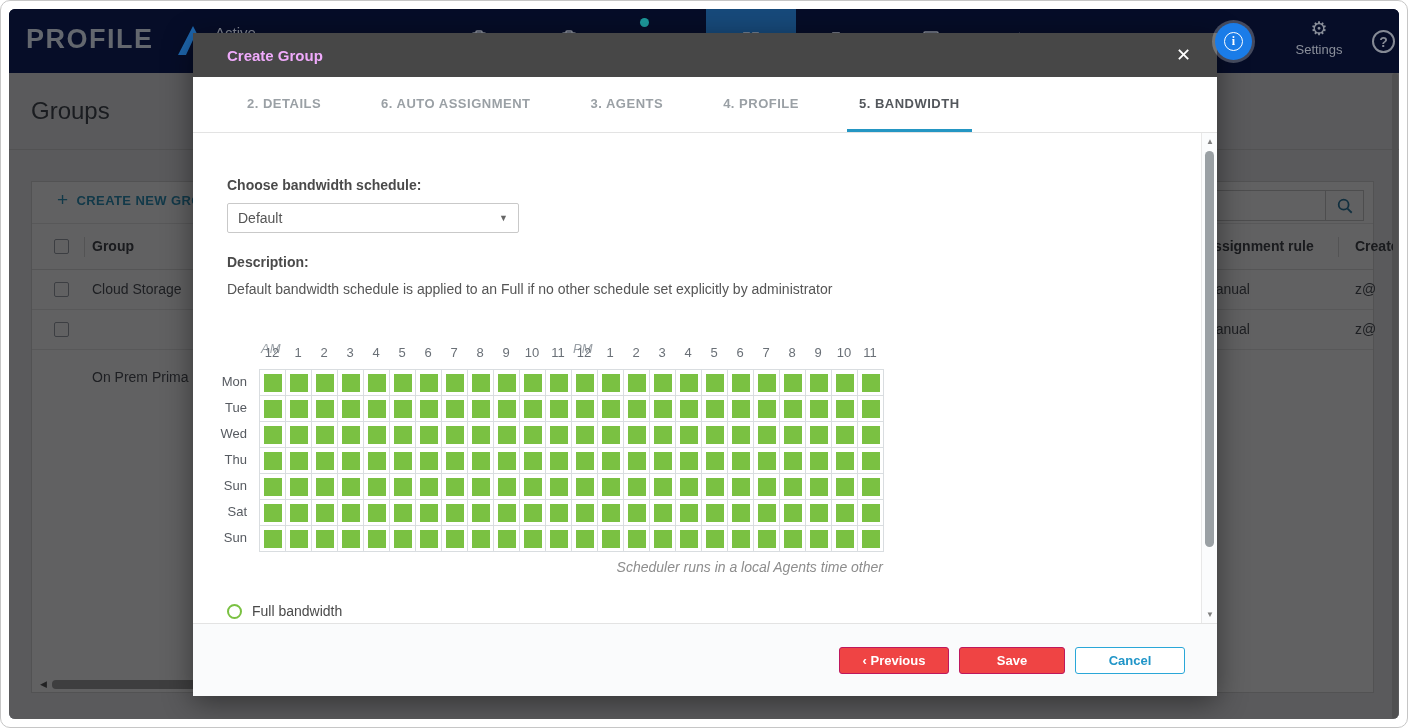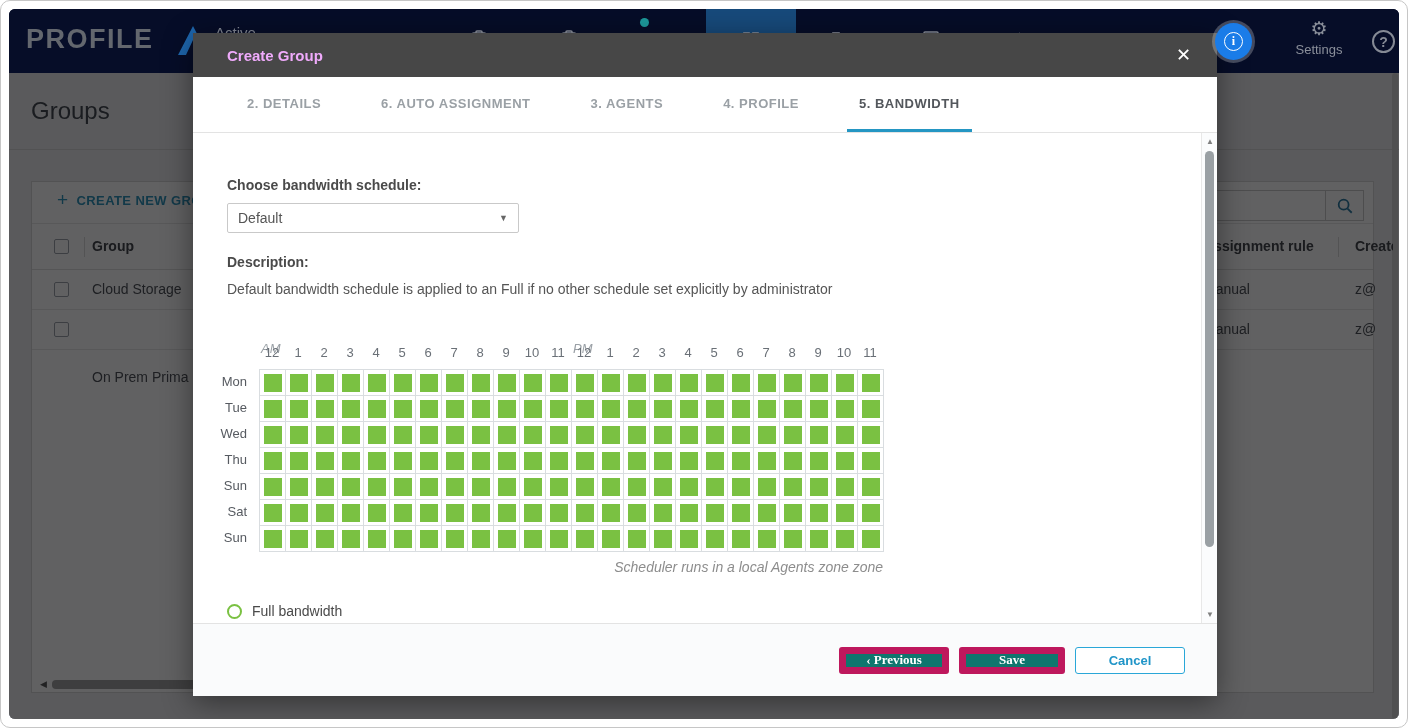--- a/index.html
+++ b/index.html
@@ -66,21 +66,21 @@
   .sched-cell span { width:18px; height:18px; background:#7ac142; display:block; }
   .tz-note { position:absolute; left:66px; top:426px; width:624px; text-align:right; font-size:14px; font-style:italic; color:#8d8d8d; }
   .radio-row { position:absolute; left:34px; top:470px; display:flex; align-items:center; gap:10px; font-size:14px; color:#4a4a4a; }
   .radio { width:15px; height:15px; border:2px solid #7ac142; border-radius:50%; background:#fff; }
   .mscroll { position:absolute; right:0; top:100px; width:16px; height:490px; background:#fbfcfd; border-left:1px solid #e8e8e8; z-index:5; }
   .mscroll .up,.mscroll .dn { position:absolute; left:0; width:16px; text-align:center; font-size:8px; color:#808080; }
   .mscroll .up { top:4px; } .mscroll .dn { bottom:4px; }
   .mscroll .thumb { position:absolute; left:3px; top:18px; width:9px; height:396px; background:#9aa0a4; border-radius:5px; }
   .modal-footer { position:absolute; left:0; bottom:0; right:0; height:73px; background:#fafbfc; border-top:1px solid #e3e3e3; display:flex; align-items:center; justify-content:flex-end; gap:10px; padding-right:32px; }
   .btn { height:27px; border-radius:3px; font-size:13px; font-weight:bold; display:flex; align-items:center; justify-content:center; font-family:"Liberation Sans", sans-serif; }
-  .btn-cyan { background:#0f766e; color:#fff; border:7px solid #be185d;font-family:Liberation Serif, serif; }
+  .btn-cyan { background:#ef4444; color:#fff; border:1px solid #be185d; }
   .btn-prev { width:110px; } .btn-save { width:106px; }
   .btn-cancel { width:110px; background:#fff; color:#2095c8; border:1px solid #2aa7d8; }
 
   
   .info-fab { position:absolute; left:1206px; top:14px; width:37px; height:37px; border-radius:50%; background:#1a7ce8; z-index:6; box-shadow:0 0 0 3px rgba(255,255,255,.25); display:flex; align-items:center; justify-content:center; }
   .info-fab .ring { width:19px; height:19px; border:1.5px solid #fff; border-radius:50%; color:#fff; font-size:12px; font-weight:bold; display:flex; align-items:center; justify-content:center; font-family:"Liberation Serif", serif; }
 </style>
 </head>
 <body>
 
@@ -771,21 +771,21 @@
               <span style="background: rgb(122, 193, 66);"></span>
             </div>
             <div class="sched-cell">
               <span style="background: rgb(122, 193, 66);"></span>
             </div>
             <div class="sched-cell">
               <span style="background: rgb(122, 193, 66);"></span>
             </div>
           </div>
 
-        <div class="tz-note">Scheduler runs in a local Agents zone zone</div>
+        <div class="tz-note">Scheduler runs in a local Agents time other</div>
 
         <div class="radio-row">
           <span class="radio"></span>
           <span>Full bandwidth</span>
         </div>
       </div>
 
       <div class="mscroll">
         <div class="up">▲</div>
         <div class="thumb"></div>

